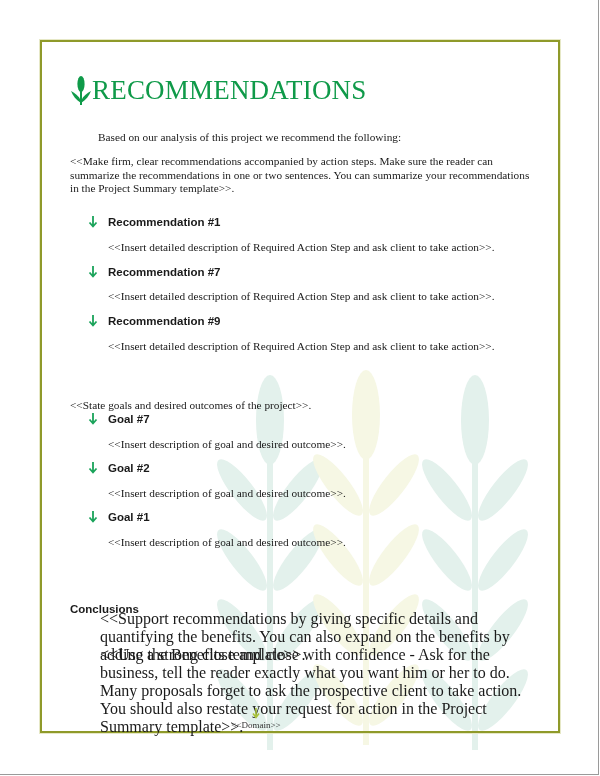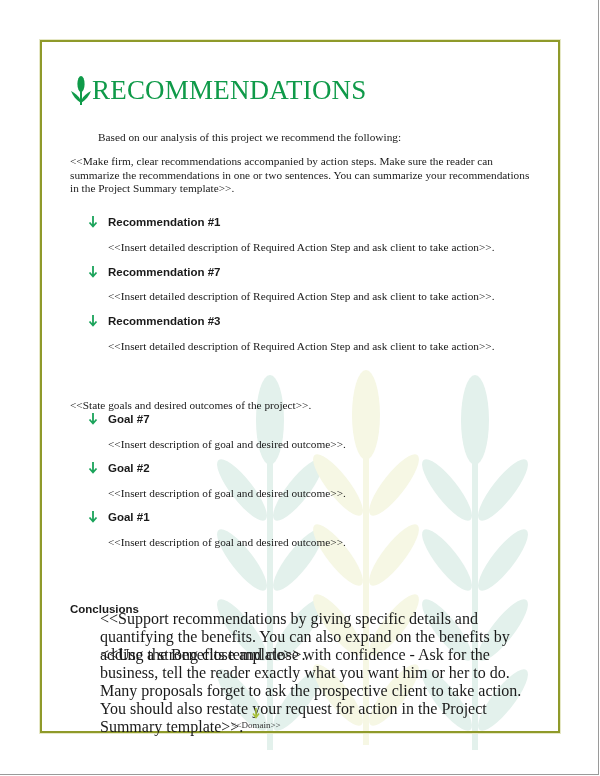--- a/index.html
+++ b/index.html
@@ -110,21 +110,21 @@
       <path d="M5 0 V10 M1.5 6.5 L5 10.5 L8.5 6.5" stroke="#1aa35a" stroke-width="1.8" fill="none"></path>
     </svg>
   <span>Recommendation #7</span>
 </div>
 <div class="sub" style="top:290px;">&lt;&lt;Insert detailed description of Required Action Step and ask client to take action&gt;&gt;.</div>
 
 <div class="heading-item" style="top:315px;">
   <svg class="arrow" viewBox="0 0 10 12">
       <path d="M5 0 V10 M1.5 6.5 L5 10.5 L8.5 6.5" stroke="#1aa35a" stroke-width="1.8" fill="none"></path>
     </svg>
-  <span>Recommendation #3</span>
+  <span>Recommendation #9</span>
 </div>
 <div class="sub" style="top:340px;">&lt;&lt;Insert detailed description of Required Action Step and ask client to take action&gt;&gt;.</div>
 
 <p class="body" style="top:359px;margin-top:40px;">&lt;&lt;State goals and desired outcomes of the project&gt;&gt;.</p>
 
 <div class="heading-item" style="top:413px;">
   <svg class="arrow" viewBox="0 0 10 12">
       <path d="M5 0 V10 M1.5 6.5 L5 10.5 L8.5 6.5" stroke="#1aa35a" stroke-width="1.8" fill="none"></path>
     </svg>
   <span>Goal #7</span>

